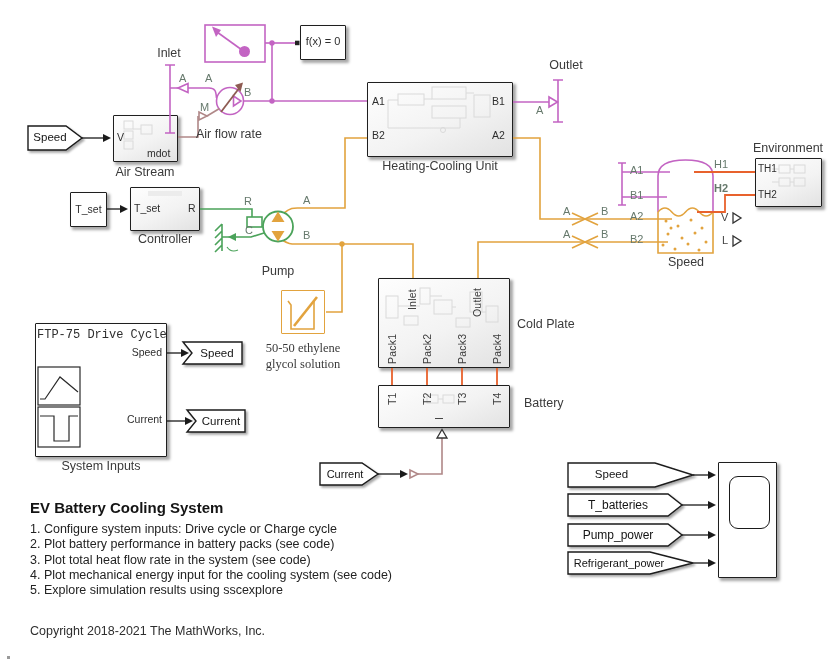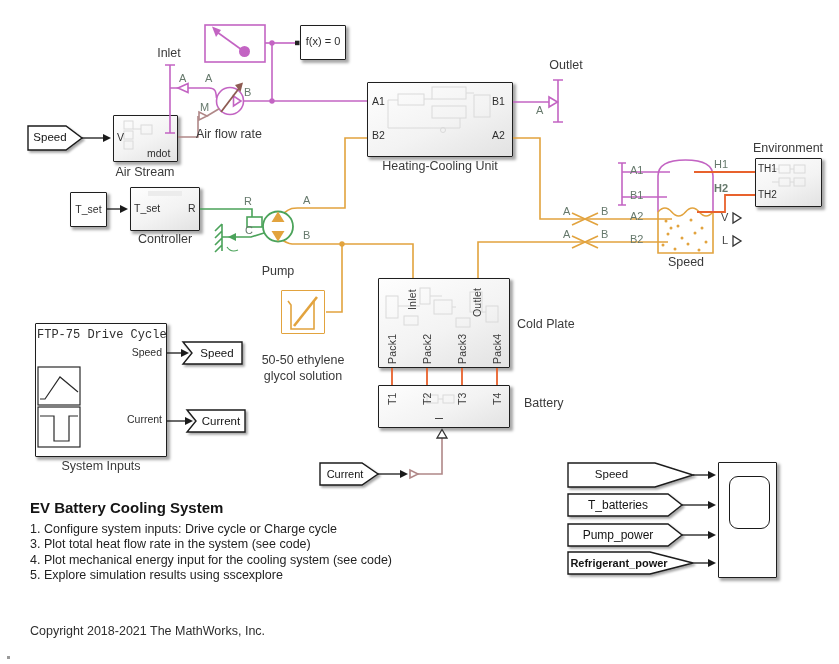--- a/index.html
+++ b/index.html
@@ -259,21 +259,21 @@
   <div class="plbl" style="left:70px;top:203px;width:37px;text-align:center;">T_set</div>
   <span class="plbl" style="left:134px;top:202px;">T_set</span>
   <span class="plbl" style="left:188px;top:202px;">R</span>
   <div class="lbl center" style="left:130px;top:232px;width:70px;">Controller</div>
   <span class="wlbl" style="left:244px;top:195px;">R</span>
   <span class="wlbl" style="left:245px;top:224px;">C</span>
   <span class="wlbl" style="left:303px;top:194px;">A</span>
   <span class="wlbl" style="left:303px;top:229px;">B</span>
   <div class="lbl center" style="left:256px;top:264px;width:44px;">Pump</div>
 
-  <div class="lbl center" style="left:251px;top:352px;width:104px;line-height:16px;">
+  <div class="lbl center" style="left:251px;top:340px;width:104px;line-height:16px;font-family:Liberation Serif, serif;">
     <div>50-50 ethylene</div>
     <div>glycol solution</div>
   </div>
 
   <span class="rot" style="left:406px;top:282px;height:28px;">Inlet</span>
   <span class="rot" style="left:471px;top:281px;height:36px;">Outlet</span>
   <span class="rot" style="left:386px;top:324px;height:40px;">Pack1</span>
   <span class="rot" style="left:421px;top:324px;height:40px;">Pack2</span>
   <span class="rot" style="left:456px;top:324px;height:40px;">Pack3</span>
   <span class="rot" style="left:491px;top:324px;height:40px;">Pack4</span>
@@ -291,25 +291,26 @@
   <div class="plbl" style="left:110px;top:413px;width:52px;text-align:right;">Current</div>
   <div class="lbl center" style="left:45px;top:459px;width:112px;">System Inputs</div>
   <div class="taglbl" style="left:194px;top:347px;width:46px;">Speed</div>
   <div class="taglbl" style="left:198px;top:415px;width:46px;">Current</div>
 
   <div class="taglbl" style="left:322px;top:468px;width:46px;font-size:11px;">Current</div>
 
   <div class="taglbl" style="left:568px;top:468px;width:87px;">Speed</div>
   <div class="taglbl" style="left:568px;top:498px;width:100px;font-size:12px;">T_batteries</div>
   <div class="taglbl" style="left:568px;top:528px;width:100px;font-size:12px;">Pump_power</div>
-  <div class="taglbl" style="left:564px;top:557px;width:110px;font-size:11px;font-weight:bold;">Refrigerant_power</div>
+  <div class="taglbl" style="left:564px;top:557px;width:110px;font-size:11px;">Refrigerant_power</div>
 
   <div class="note-title">EV Battery Cooling System</div>
   <div class="notes">
     <div>1. Configure system inputs: Drive cycle or Charge cycle</div>
+    <div>2. Plot battery performance in battery packs (see code)</div>
     <div>3. Plot total heat flow rate in the system (see code)</div>
     <div>4. Plot mechanical energy input for the cooling system (see code)</div>
     <div>5. Explore simulation results using sscexplore</div>
   </div>
   <div class="copyright">Copyright 2018-2021 The MathWorks, Inc.</div>
 
   <div style="position:absolute;left:7px;top:656px;width:3px;height:3px;background:#9A9A9A;z-index:4;"></div>
 </div>
 
 </body></html>

